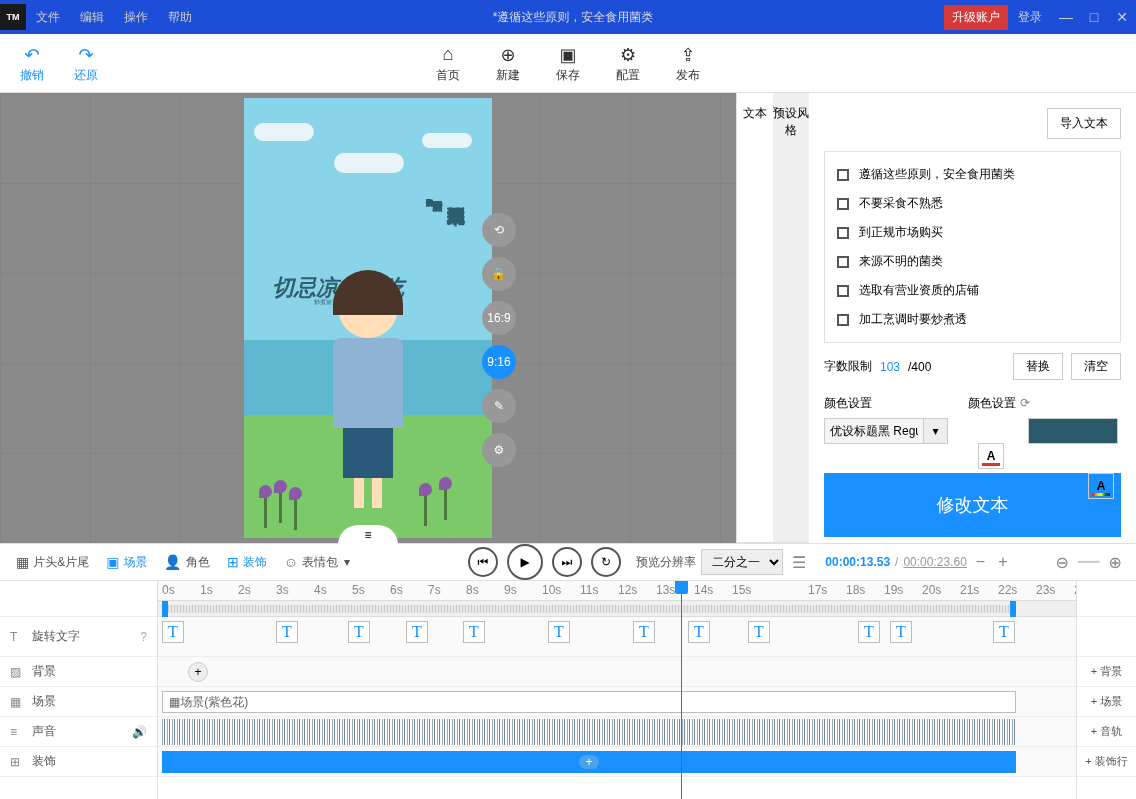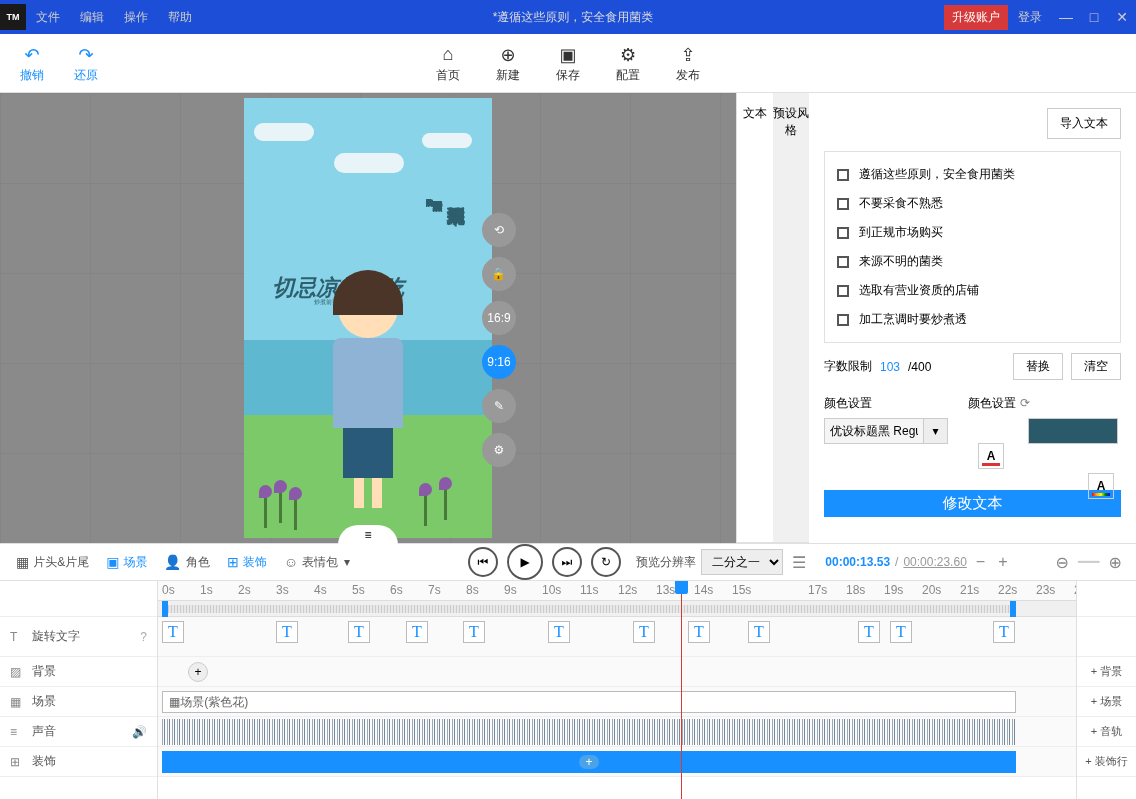--- a/index.html
+++ b/index.html
@@ -64,21 +64,21 @@
 .font-select{display:flex}
 .font-select input{width:100px;border:1px solid #ccc;padding:5px;background:#f5f5f5}
 .font-select button{width:24px;border:1px solid #ccc;border-left:none;background:#eee;cursor:pointer}
 .color-btns{display:flex;gap:4px;align-items:center}
 .colA{width:26px;height:26px;border:1px solid #ccc;display:flex;align-items:center;justify-content:center;font-weight:bold;cursor:pointer;position:relative}
 .colA::after{content:"";position:absolute;bottom:2px;left:3px;right:3px;height:3px}
 .colA.c1::after{background:#d33}
 .colA.c2::after{background:linear-gradient(90deg,red,orange,yellow,green,blue)}
 .color-swatch{width:90px;height:26px;background:#2a5a6a;border:1px solid #ccc;cursor:pointer}
 .interval-input{width:58px;border:1px solid #ccc;padding:5px;text-align:center}
-.modify-btn{width:100%;padding:4px;background:#1890ff;color:#fff;border:none;margin-top:32px;cursor:pointer;font-size:15px}
+.modify-btn{width:100%;padding:20px;background:#1890ff;color:#fff;border:none;margin-top:15px;cursor:pointer;font-size:18px}
 .timeline-bar{height:38px;border-top:1px solid #e0e0e0;border-bottom:1px solid #e0e0e0;display:flex;align-items:center;padding:0 10px;gap:5px}
 .tl-tab{display:flex;align-items:center;gap:4px;padding:4px 6px;cursor:pointer;color:#555}
 .tl-tab.active{color:#1890ff}
 .tl-tab .ico{font-size:14px}
 .play-btn{width:30px;height:30px;border:2px solid #555;border-radius:50%;display:flex;align-items:center;justify-content:center;cursor:pointer;margin:0 2px}
 .play-btn.big{width:36px;height:36px}
 .res-label{margin-left:8px;color:#555}
 .res-select{border:1px solid #ccc;padding:4px 6px;background:#eee}
 .time-display{color:#1890ff;font-weight:bold;margin-left:10px}
 .time-total{color:#999;text-decoration:underline}

